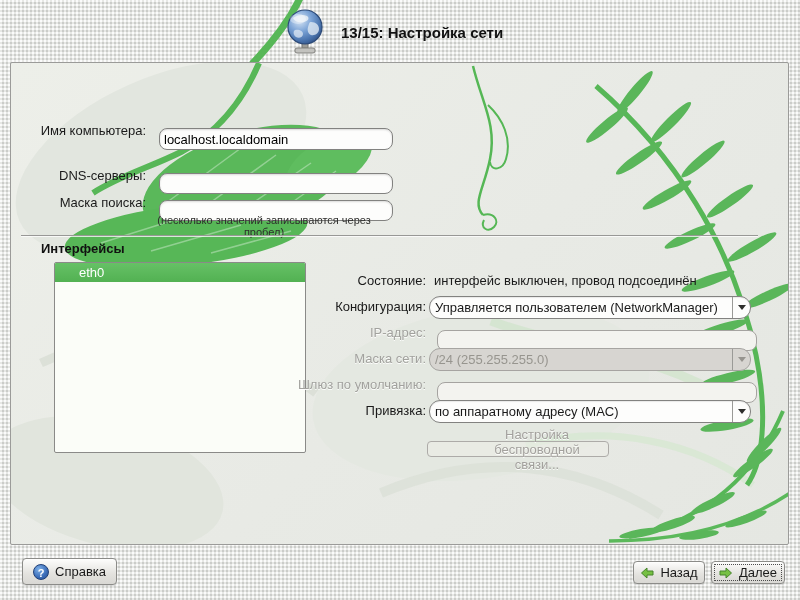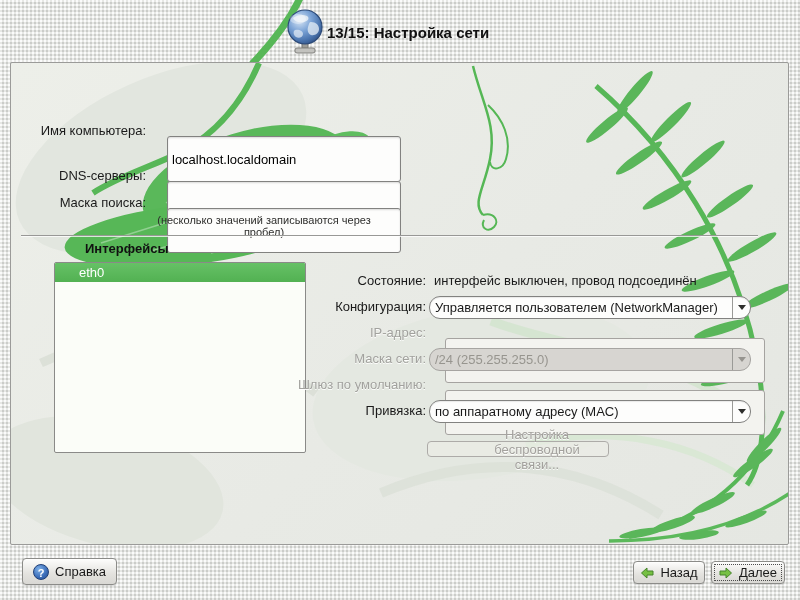--- a/index.html
+++ b/index.html
@@ -10,59 +10,59 @@
     background-image:
       radial-gradient(circle at 1px 1px, rgba(255,255,255,0.85) 0.7px, transparent 1.1px),
       radial-gradient(circle at 3px 3px, rgba(168,170,166,0.45) 0.7px, transparent 1.1px);
     background-size:4px 4px;
   }
   .abs{position:absolute;}
   svg{display:block;}
 
   
   #header-art{left:0;top:0;width:800px;height:62px;pointer-events:none;}
-  .header{left:283px;top:8px;height:48px;display:flex;align-items:center;}
+  .header{left:283px;top:8px;height:48px;display:flex;align-items:center;gap:14px;}
   .title{font-size:15px;font-weight:bold;color:#111;}
 
   
   .panel{
     left:10px;top:62px;width:777px;height:481px;
     background:linear-gradient(135deg,#edefe9 0%,#e8eae5 55%,#e5e7e2 100%);
     border:1px solid #9b9b99;border-radius:2px;overflow:hidden;
   }
   #panel-art{left:0;top:0;width:777px;height:481px;pointer-events:none;}
 
   .flabel{font-size:13px;line-height:21px;text-align:right;white-space:nowrap;}
   .flabel.dis{color:#a2a29e;text-shadow:0 1px 0 rgba(255,255,255,0.9);}
 
   .entry{
-    background:#fdfdfc;border:1px solid #828280;border-radius:3px;
+    background:#fdfdfc;border:1px solid #828280;border-radius:8px;
     box-shadow:inset 0 1px 2px rgba(0,0,0,0.14);
-    font:13px "Liberation Sans",sans-serif;padding:12px 4px;margin:16px;
+    font:13px "Liberation Sans",sans-serif;padding:0 4px;margin:8px;
   }
   .entry.dis{background:#f3f3ef;border-color:#a5a3a0;box-shadow:none;}
 
   .combo{
     display:flex;align-items:center;
     background:#fdfdfc;border:1px solid #828280;border-radius:11px;
     box-shadow:inset 0 1px 1px rgba(0,0,0,0.08);
     font-size:13px;cursor:default;
   }
   .combo .ctext{flex:1;padding:0 5px;white-space:nowrap;overflow:hidden;}
   .combo .cbtn{
     width:17px;align-self:stretch;display:flex;align-items:center;justify-content:center;
     border-left:1px solid #9a9a97;
   }
   .combo .arr{width:0;height:0;border:4px solid transparent;border-top:5px solid #2e2e2c;margin-top:4px;}
   .combo.dis{background:#d7d5d1;border-color:#a6a4a1;color:#97958f;box-shadow:none;}
   .combo.dis .arr{border-top-color:#96948f;}
 
   .hint{font-size:11px;color:#2e2e2c;text-align:center;}
   .hr{border-top:1px solid #989896;border-bottom:1px solid rgba(255,255,255,0.75);height:0;}
-  .section-title{font-size:13px;font-weight:bold;color:#111;margin-left:44px;}
+  .section-title{font-size:13px;font-weight:bold;color:#111;}
 
   .listbox{
     background:#fbfdf8;border:1px solid #8a8a88;border-radius:2px;overflow:hidden;
   }
   .listrow{
     height:19px;line-height:19px;padding-left:24px;font-size:13px;color:#fff;
     background:linear-gradient(#66c166,#52b152);
   }
 
   .statusval{font-size:13px;line-height:21px;white-space:nowrap;}

